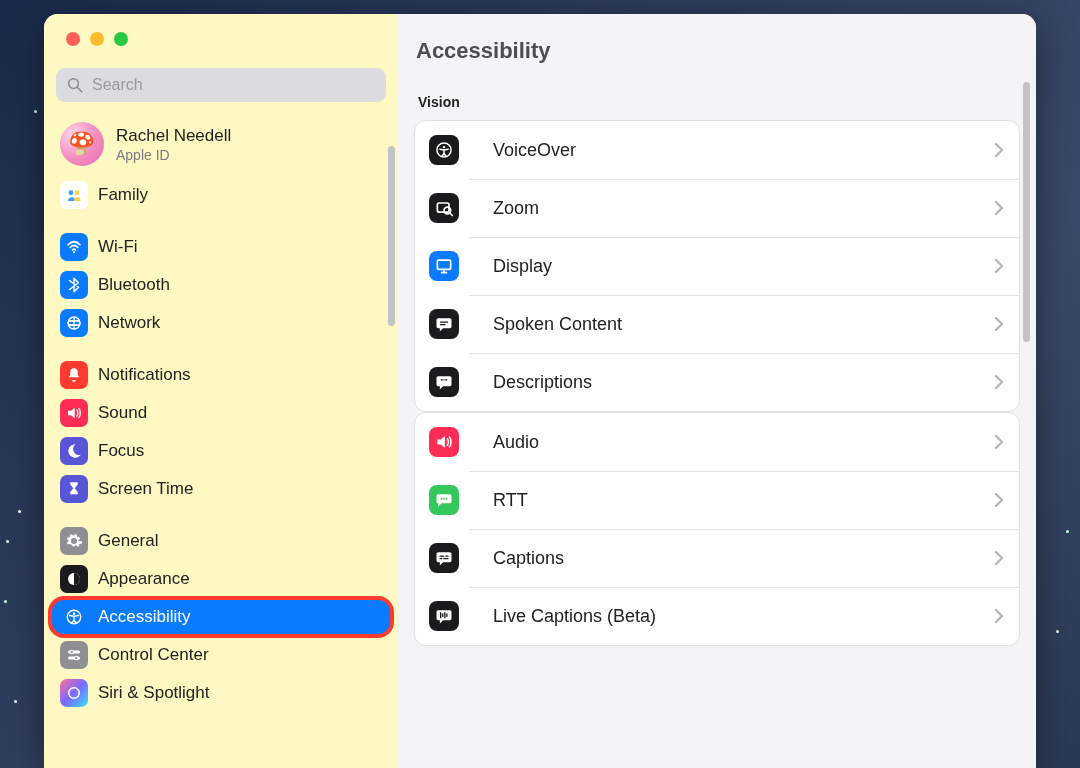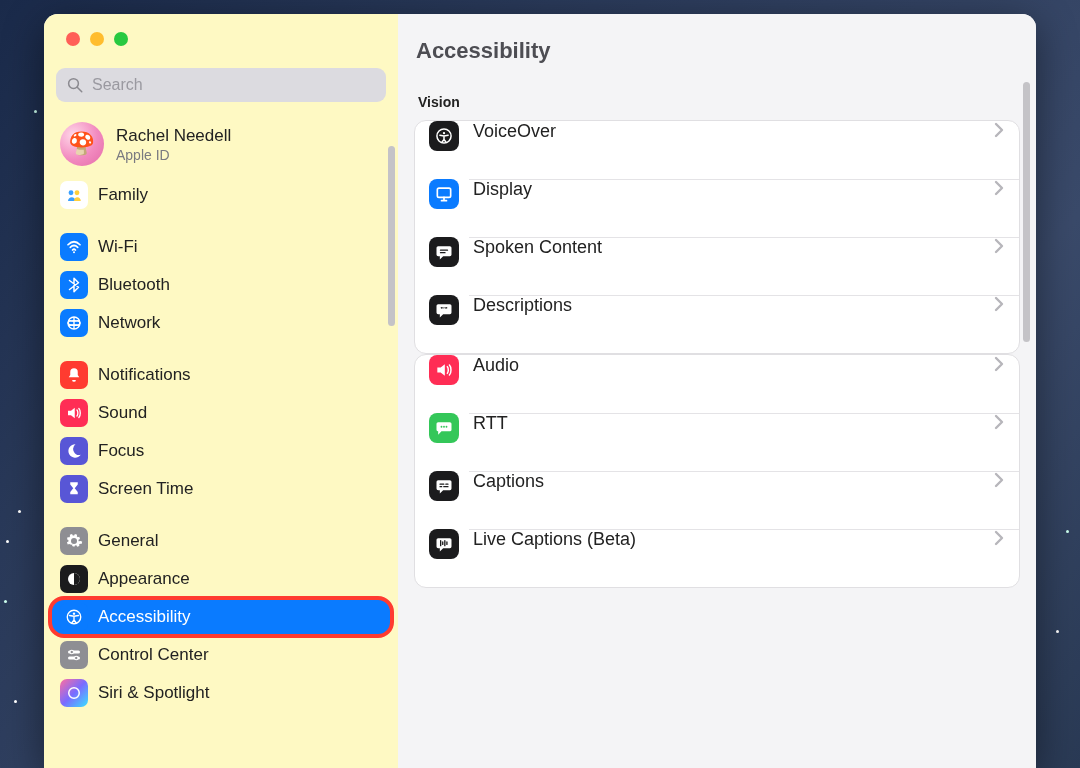--- a/index.html
+++ b/index.html
@@ -62,21 +62,21 @@
   .item.hl-ring{outline:4px solid #ff3b30; outline-offset:-2px; border-radius:14px;}
 
   
   .main{flex:1;background:#f4f4f6;display:flex;flex-direction:column;position:relative;}
   .main-title{font-size:22px;font-weight:700;color:#4d4d53;padding:24px 0 8px 18px;}
   .content{flex:1;overflow:hidden;padding:0 16px 0 16px;}
   .main-scrollbar{position:absolute;right:6px;top:68px;width:7px;height:260px;background:#c4c3c7;border-radius:4px;}
 
   .section-title{font-size:14px;font-weight:700;color:#222;margin:22px 0 10px 4px;}
   .panel{background:#fff;border:1px solid #e0dfe2;border-radius:12px;overflow:hidden;}
-  .row{display:flex;align-items:flex-start;height:58px;padding:0 14px;position:relative;}
+  .row{display:flex;align-items:center;height:58px;padding:0 14px;position:relative;gap:20px;}
   .row + .row::before{content:"";position:absolute;left:54px;right:0;top:0;height:1px;background:#e4e3e6;}
   .ric{width:30px;height:30px;border-radius:8px;flex:none;display:flex;align-items:center;justify-content:center;}
   .ric svg{width:20px;height:20px;}
   .rlbl{margin-left:14px;font-size:18px;color:#222;flex:1;}
   .chev{color:#b7b6bb;flex:none;}
 
   
   .bg-black{background:#1b1b1d;} .bg-blue{background:#0a7bff;} .bg-grey{background:#8e8e93;}
   .bg-red{background:#ff3b30;} .bg-purple{background:#5856d6;} .bg-hour{background:#5856d6;} .bg-green{background:#34c759;}
   .bg-pink{background:#ff2d55;}
@@ -261,20 +261,33 @@
                 <circle cx="12" cy="8.5" r="1.4" fill="#fff" stroke="none"></circle>
                 <path d="M7 11l5 1 5-1M12 12v4m0 0l-2.5 3.5M12 16l2.5 3.5" stroke-linecap="round"></path>
               </svg>
           </div>
           <span class="rlbl">VoiceOver</span>
           <svg class="chev" width="12" height="18" viewBox="0 0 12 18">
               <path d="M3 3l6 6-6 6" fill="none" stroke="currentColor" stroke-width="2.4" stroke-linecap="round" stroke-linejoin="round"></path>
             </svg>
         </div>
 
+        <div class="row">
+          <div class="ric bg-black">
+            <svg viewBox="0 0 24 24" fill="none" stroke="#fff" stroke-width="2">
+                <rect x="4" y="6" width="14" height="11" rx="2"></rect>
+                <circle cx="16" cy="15" r="4"></circle>
+                <line x1="19" y1="18" x2="22" y2="21" stroke-linecap="round"></line>
+              </svg>
+          </div>
+          <span class="rlbl">Zoom</span>
+          <svg class="chev" width="12" height="18" viewBox="0 0 12 18">
+              <path d="M3 3l6 6-6 6" fill="none" stroke="currentColor" stroke-width="2.4" stroke-linecap="round" stroke-linejoin="round"></path>
+            </svg>
+        </div>
 
         <div class="row">
           <div class="ric bg-blue">
             <svg viewBox="0 0 24 24" fill="none" stroke="#fff" stroke-width="2">
                 <rect x="4" y="5" width="16" height="11" rx="2"></rect>
                 <path d="M9 20h6M12 16v4" stroke-linecap="round"></path>
               </svg>
           </div>
           <span class="rlbl">Display</span>
           <svg class="chev" width="12" height="18" viewBox="0 0 12 18">

